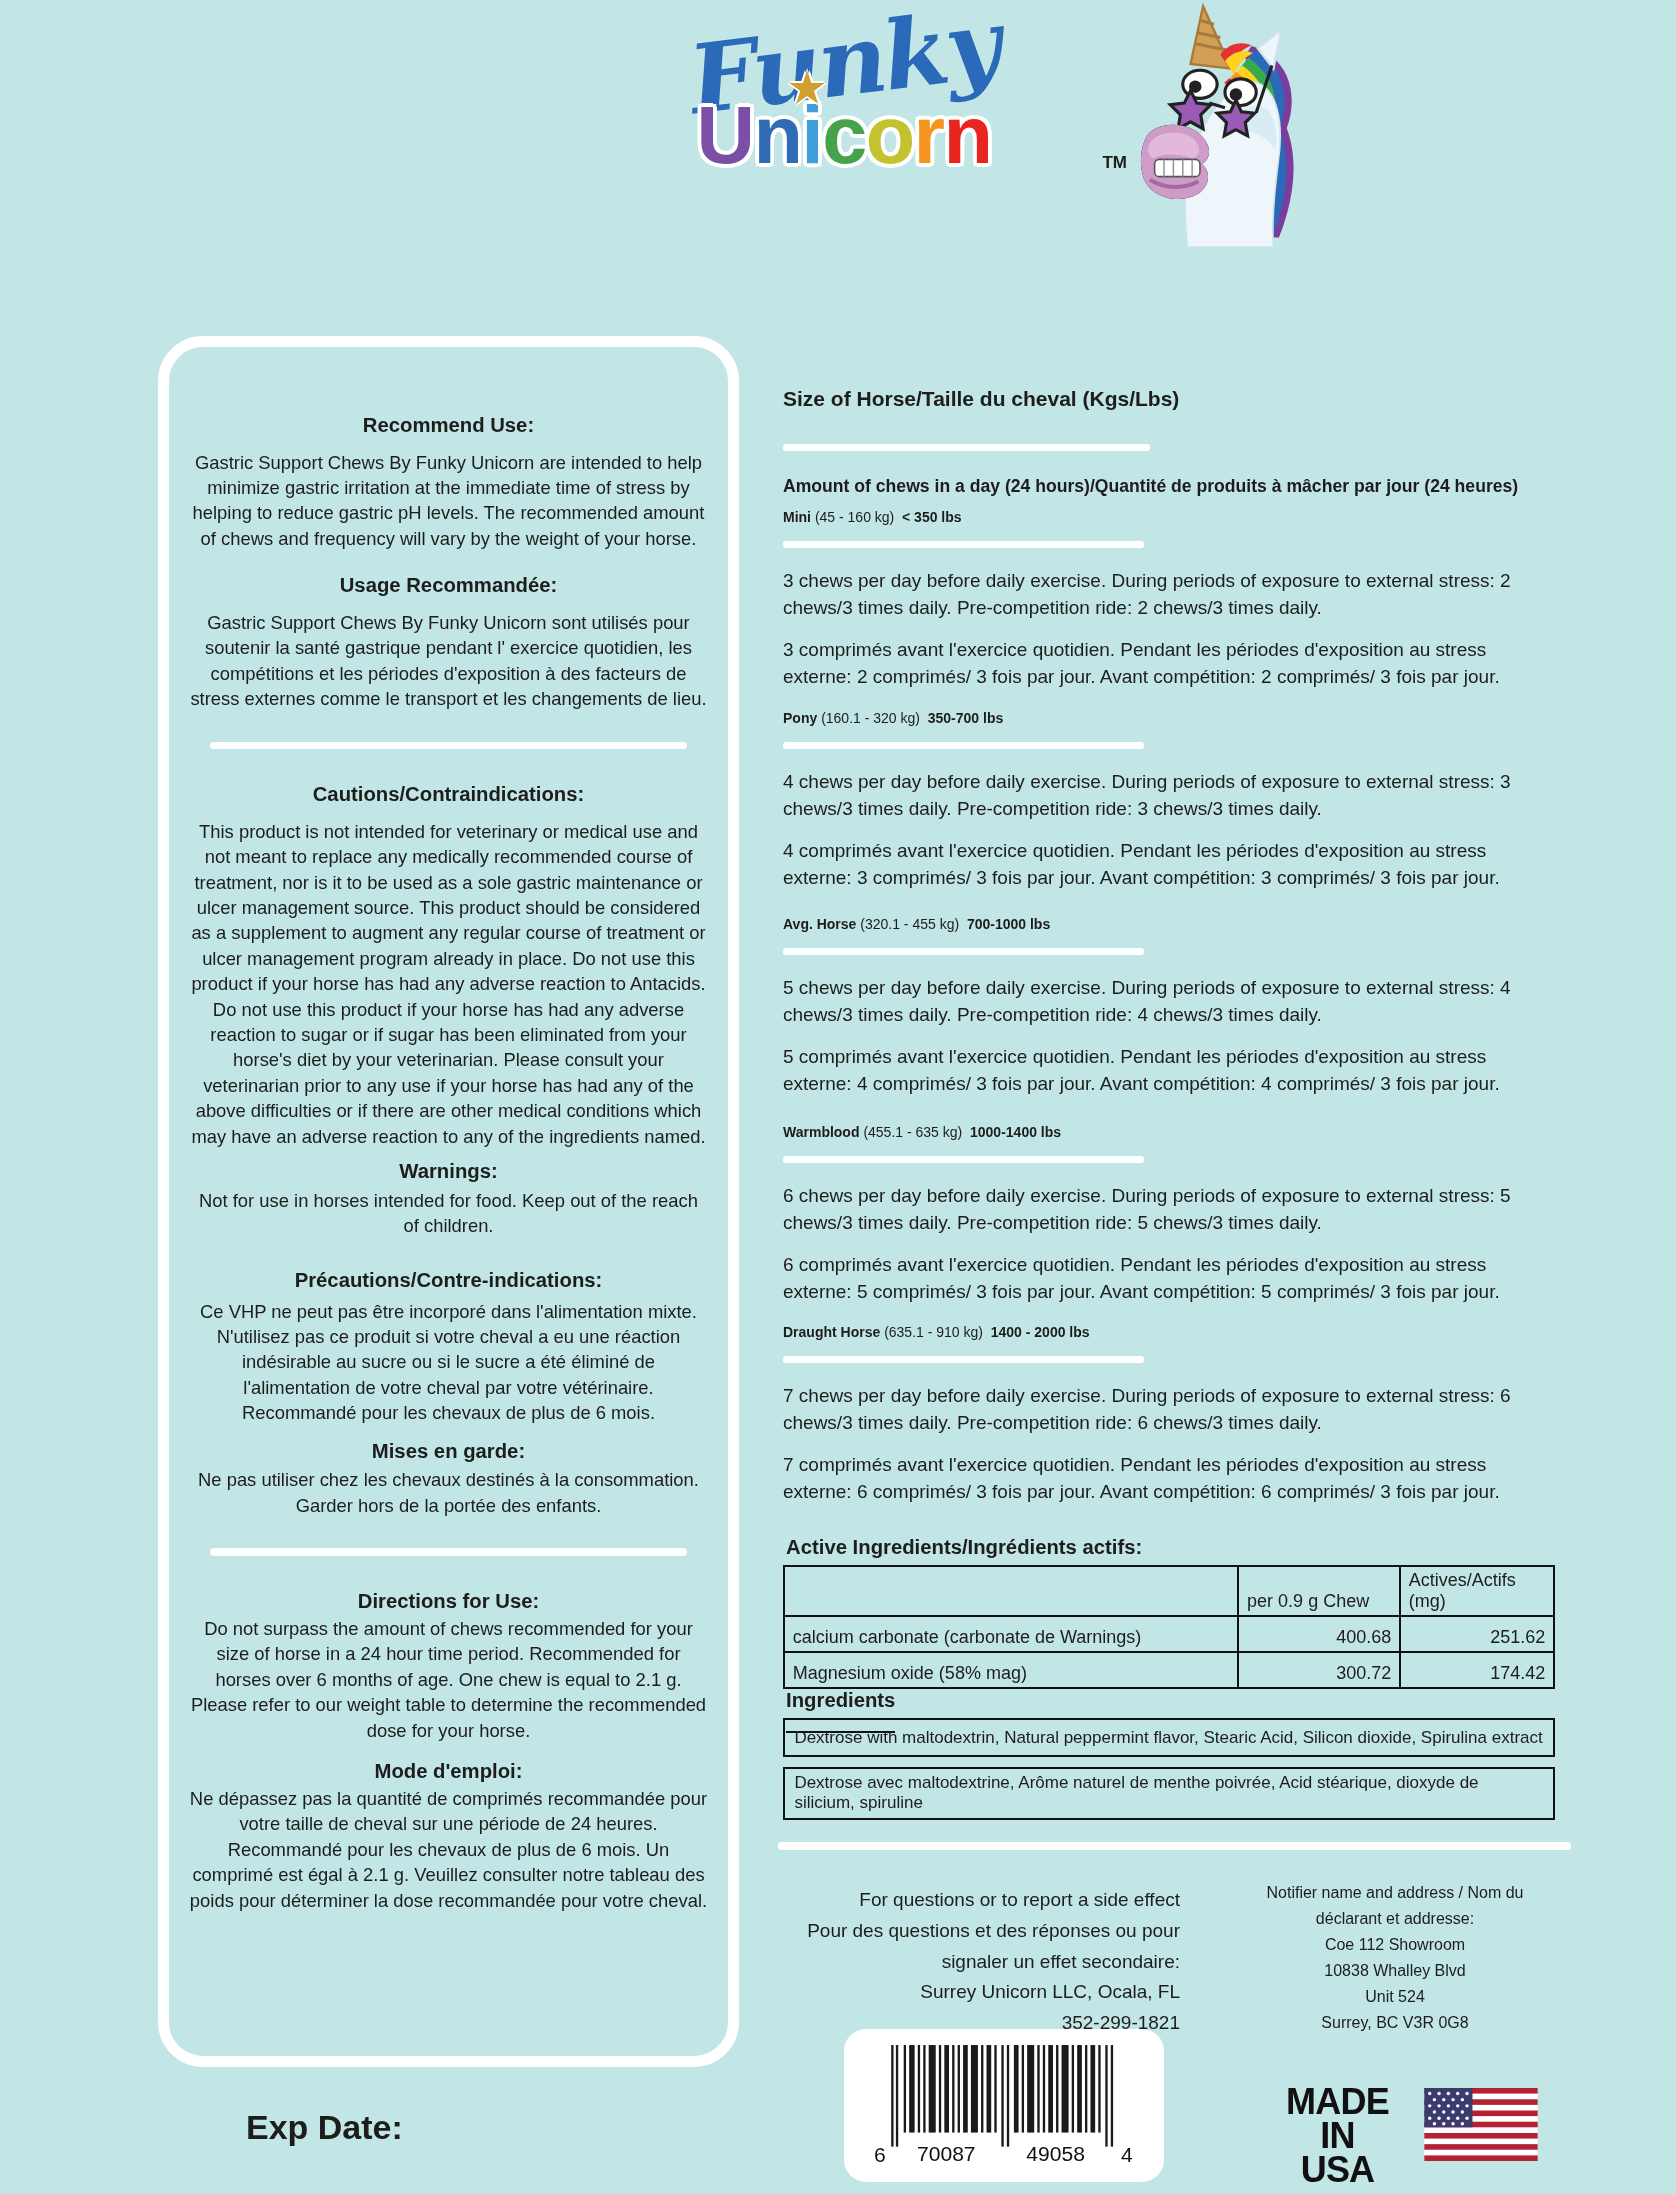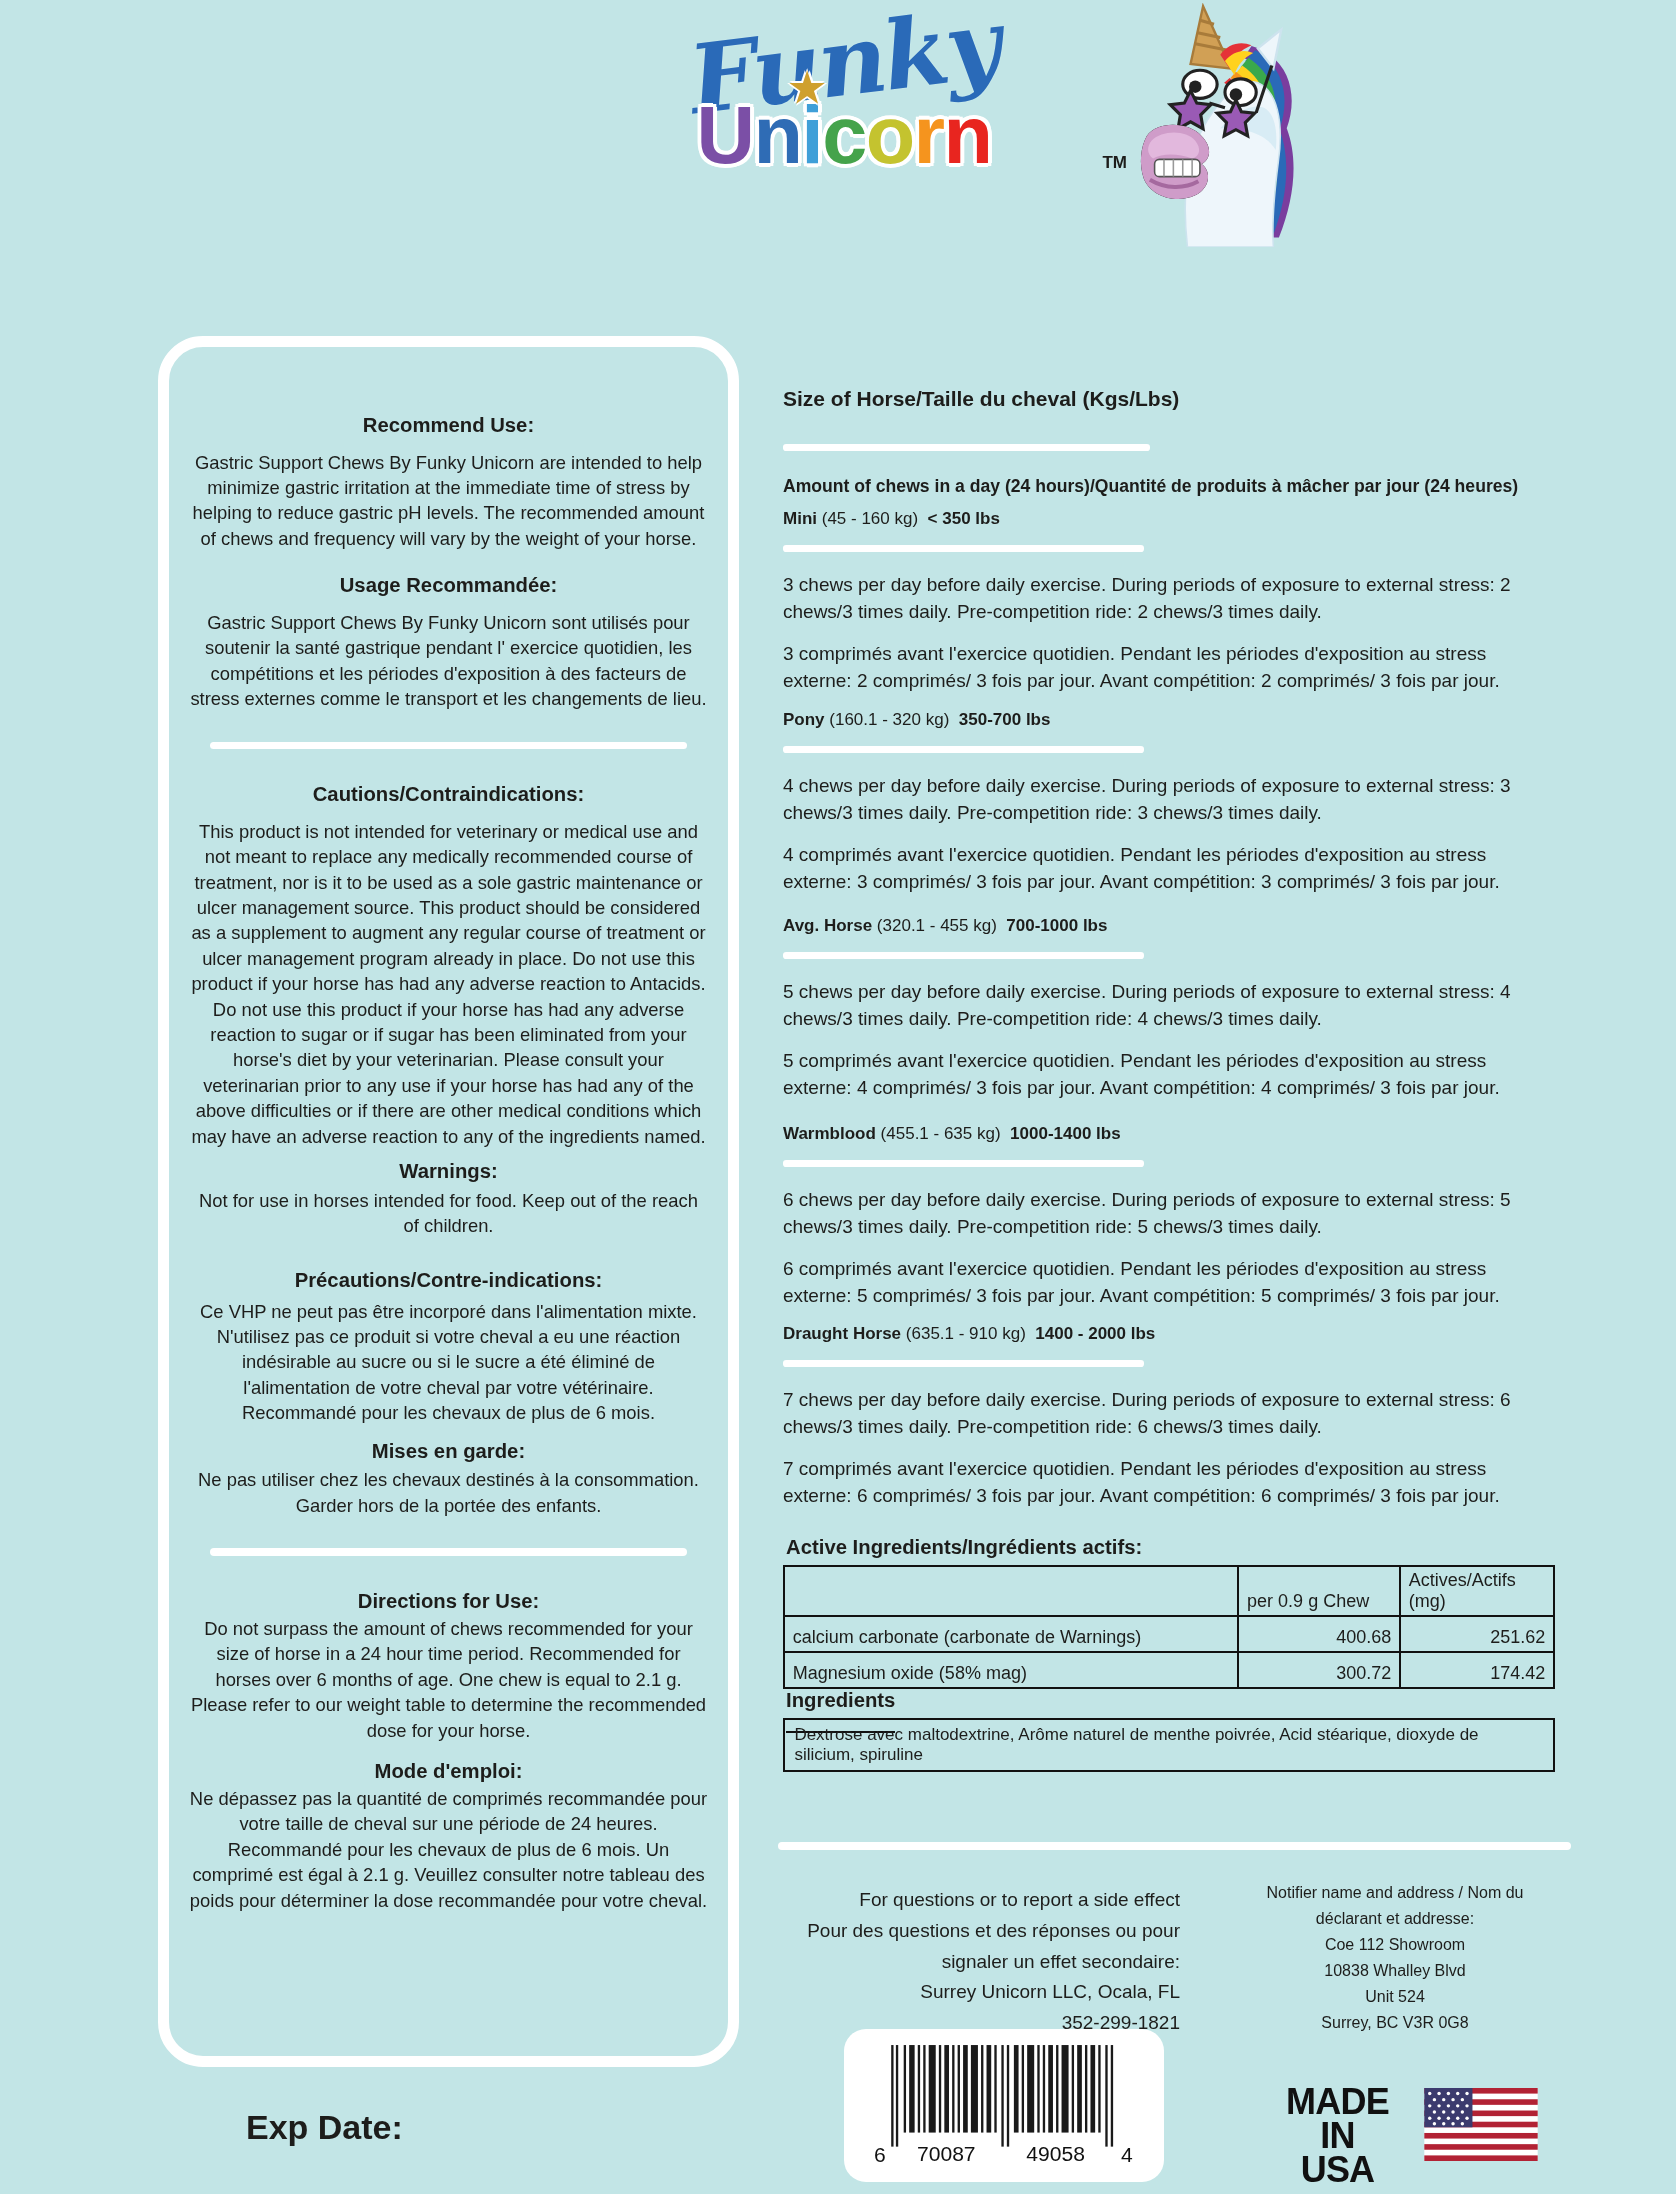--- a/index.html
+++ b/index.html
@@ -39,21 +39,21 @@
   .panel p{font-size:18.4px;line-height:1.38;margin:0 0 23.4px 0;}
   .panel .tight{margin-bottom:4.7px;}
   .divider{height:7.8px;background:#fff;border-radius:4.7px;width:92%;margin:30px auto 34px auto;}
   
   .rc{position:absolute;left:783px;width:789px;}
   .rc-head1{top:387px;}
   .rc-head1 h2{font-size:21px;font-weight:bold;margin:0;}
   .wline{height:7px;background:#fff;border-radius:3.1px;}
   .w1{width:367px;margin:33px 0 25px 0;}
   .rc-head1 h4{font-size:17.6px;font-weight:bold;margin:0;}
-  .size-sec h5{font-size:17px;font-weight:normal;margin:0;}
+  .size-sec h5{font-size:14px;font-weight:normal;margin:0;}
   .size-sec h5 b{font-weight:bold;}
   .size-sec .wline{width:361px;margin:15.6px 0 19px 0;}
   .size-sec p{font-size:19px;line-height:1.45;margin:0 0 14px 0;width:766px;}
   
   .ai{top:1536px;}
   .ai h2,.ing h2{font-size:20.3px;font-weight:bold;margin:0 0 6.3px 3.1px;}
   .ing h2 span{border-bottom:2.3px solid #111;padding-bottom:20px;}
   table.ai-table{border-collapse:collapse;width:772px;}
   .ai-table td{border:2.3px solid #111;font-size:18px;padding:3.1px 7.8px;background:transparent;}
   .ai-table tr.hdr td{height:41px;vertical-align:bottom;font-size:18px;}
@@ -218,20 +218,21 @@
         <td class="name">Magnesium oxide (58% mag)</td>
         <td class="num">300.72</td>
         <td class="num2">174.42</td>
       </tr>
     </tbody>
       </table>
   </div>
 
   <div class="rc ing" style="top:1689px">
     <h2><span>Ingredients</span></h2>
+    <div class="ing-box">Dextrose with maltodextrin, Natural peppermint flavor, Stearic Acid, Silicon dioxide, Spirulina extract</div>
     <div class="ing-box">Dextrose avec maltodextrine, Arôme naturel de menthe poivrée, Acid stéarique, dioxyde de silicium, spiruline</div>
   </div>
 
   <div class="hr-bottom"></div>
 
   <div class="contact">
     <div>For questions or to report a side effect</div>
     <div>Pour des questions et des réponses ou pour</div>
     <div>signaler un effet secondaire:</div>
     <div>Surrey Unicorn LLC, Ocala, FL</div>

